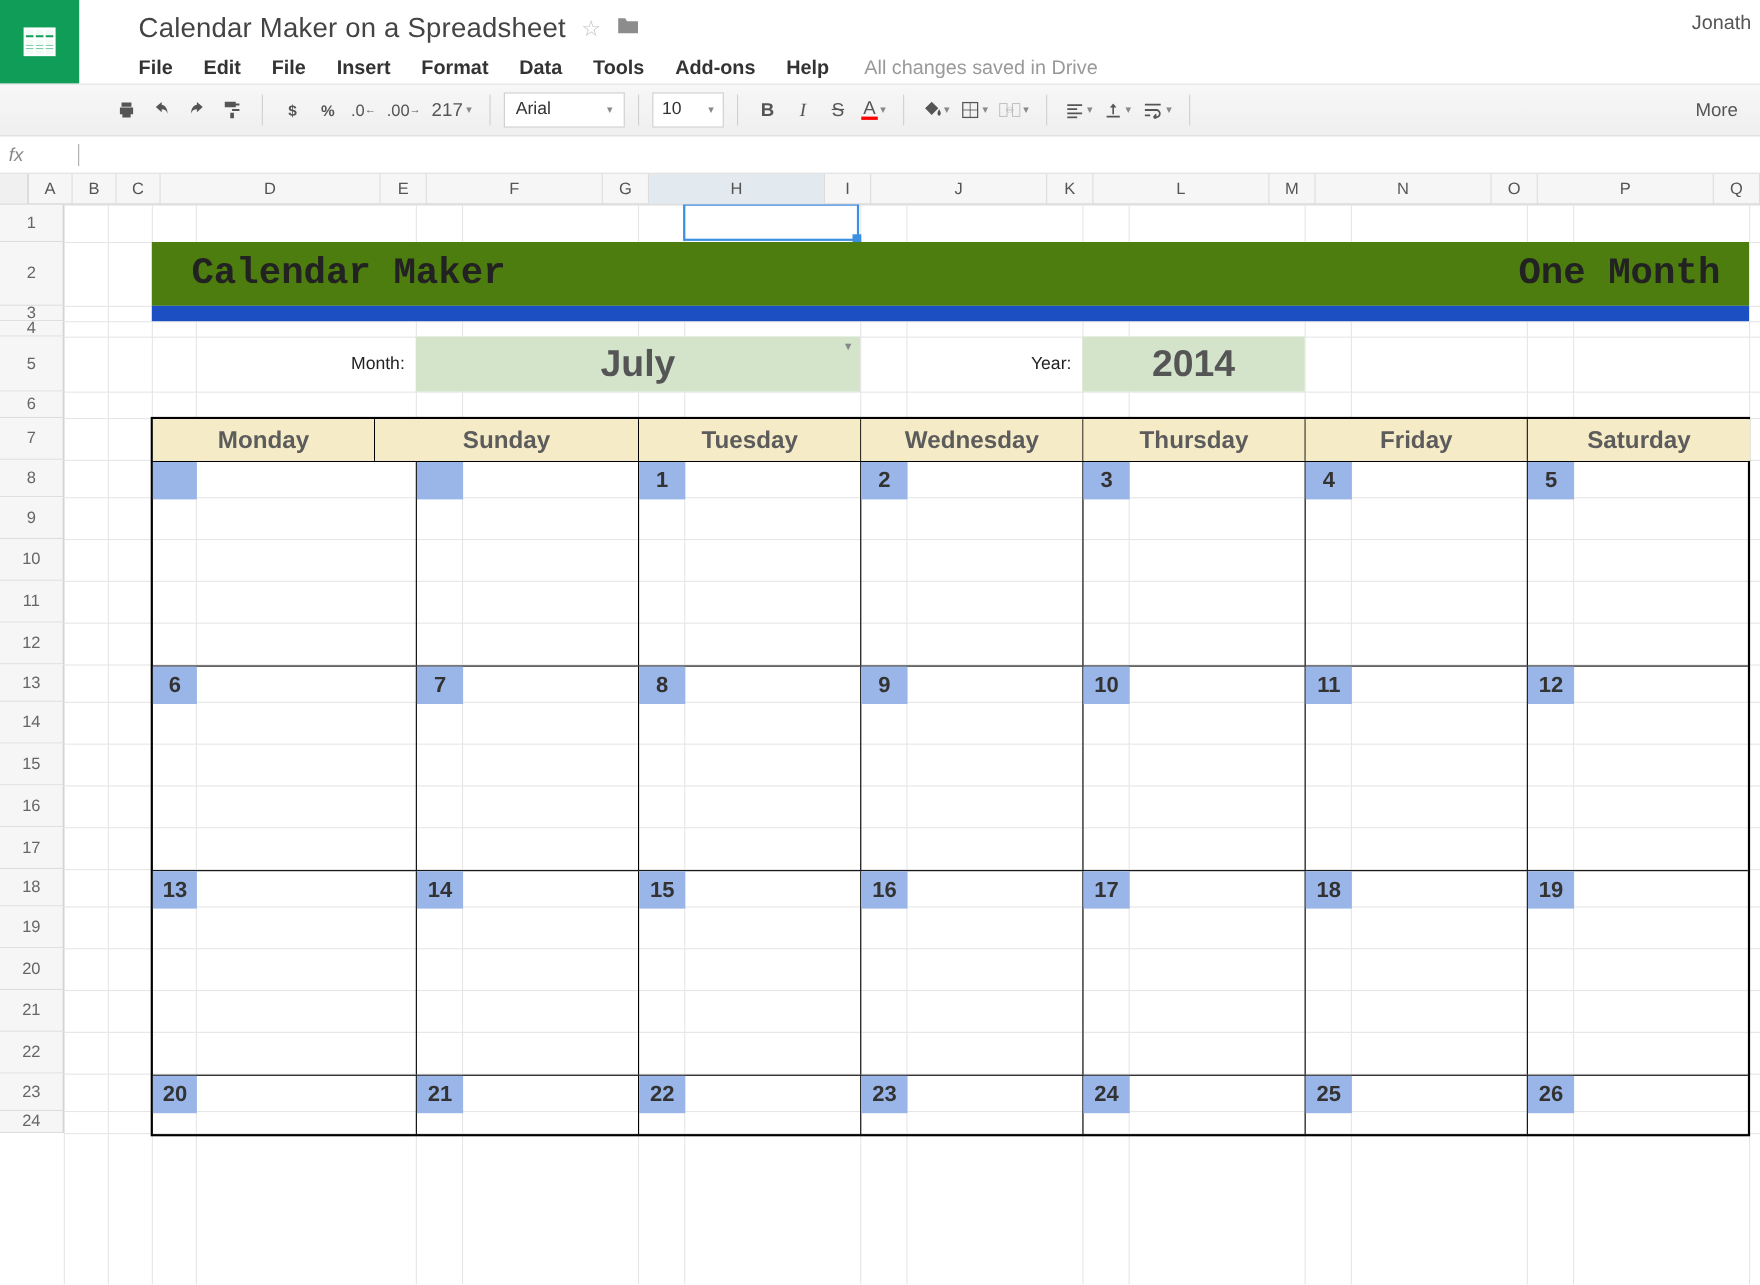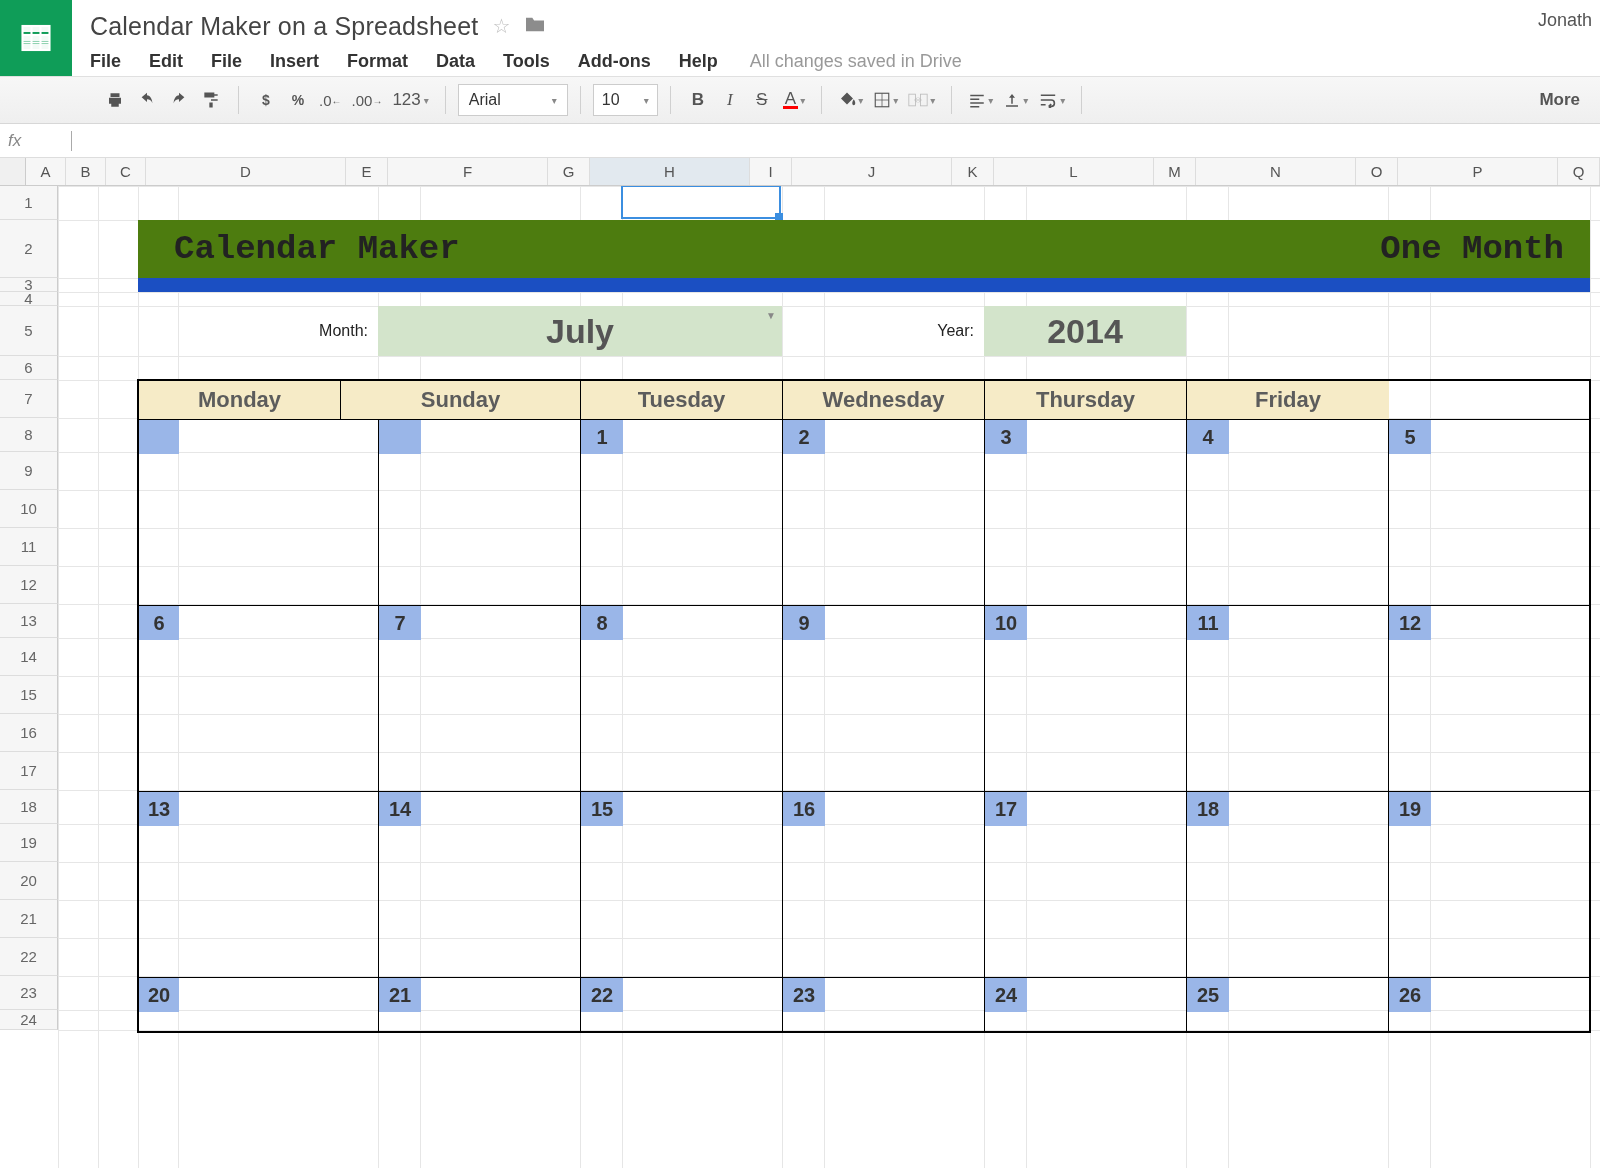--- a/index.html
+++ b/index.html
@@ -1,19 +1,19 @@
 <!DOCTYPE html>
 <html><head>
 <meta charset="utf-8">
 <style>
   * { box-sizing: border-box; }
   html, body { margin:0; padding:0; font-family: Arial, sans-serif; font-size:13px; color:#333; background:#fff; overflow:hidden; }
   .app { width:1600px; height:1168px; display:flex; flex-direction:column; }
   
-  .titlebar { display:flex; align-items:flex-start; height:76px; }
+  .titlebar { display:flex; align-items:flex-start; height:76px;gap:36px; }
   .logo { width:72px; height:76px; background:#0f9d58; display:flex; align-items:center; justify-content:center; }
   .logo svg { width:36px; height:36px; }
   .title-area { flex:1; padding:6px 0 0 18px; display:flex; flex-direction:column; }
   .title-row { display:flex; align-items:center; gap:14px; height:40px;}
   .doc-title { font-size:25px; color:#444; letter-spacing:0.2px; }
   .star-icon { color:#c0c0c0; font-size:20px; }
   .folder-icon { color:#888; font-size:20px; }
   .menu-row { display:flex; align-items:center; gap:0; height:30px;}
   .menu-item { padding:5px 14px; font-size:18px; color:#333; cursor:pointer;font-weight:bold;}
   .menu-item:first-child { padding-left:0; }
@@ -23,21 +23,21 @@
   .btn { border:1px solid #ccc; background:linear-gradient(#fafafa,#eee); padding:8px 16px; font-size:17px; font-weight:bold; color:#444; border-radius:2px; cursor:pointer;}
   .share-circle { width:40px; height:40px; border-radius:50%; background:#1a73e8; display:flex; align-items:center; justify-content:center; color:#fff; margin-right:-10px;}
   
   .toolbar { height:48px; border-top:1px solid #e0e0e0; border-bottom:1px solid #d7d7d7; background:linear-gradient(#f7f7f7,#efefef); display:flex; align-items:center; padding:0 12px 0 100px; gap:2px;}
   .tbtn { height:32px; min-width:30px; display:flex; align-items:center; justify-content:center; color:#555; cursor:pointer; padding:0 4px; border-radius:2px; font-size:17px;}
   .tbtn.small { font-size:14px; font-weight:bold;}
   .tsep { width:1px; height:28px; background:#d0d0d0; margin:0 10px;}
   .font-sel { width:110px; height:32px; border:1px solid #ccc; background:#fff; display:flex; align-items:center; padding:0 10px; justify-content:space-between; font-size:16px;}
   .size-sel { width:65px; height:32px; border:1px solid #ccc; background:#fff; display:flex; align-items:center; padding:0 8px; justify-content:space-between; font-size:16px;}
   .dd { color:#888; font-size:10px;}
-  .more { margin-left:auto; font-size:17px; font-weight:bold; color:#555; padding-right:8px;}
+  .more { margin-left:auto; font-size:17px; font-weight:normal; color:#555; padding-right:8px;}
   .under-a { border-bottom:3px solid red; line-height:14px; display:inline-block; padding:0 2px;}
   
   .fx-bar { height:34px; border-bottom:1px solid #ddd; display:flex; align-items:center; padding:0 8px; font-style:italic; color:#888; font-size:17px;}
   .fx-bar .cursor { width:1px; height:20px; background:#aaa; margin-left:50px;}
   
   .grid { flex:1; overflow:hidden; position:relative; }
   .cols { display:flex; height:28px; border-bottom:1px solid #ccc; background:#f6f6f6; font-size:15px; color:#555;}
   .corner { width:58px; border-right:1px solid #ccc; background:#f0f0f0;}
   .col { border-right:1px solid #ddd; display:flex; align-items:center; justify-content:center;}
   .col.sel { background:#e2e9ef; }
@@ -131,21 +131,21 @@
         <svg width="20" height="20" viewBox="0 0 24 24">
           <path fill="#555" d="M4 3h12v6H4zM16 5h4v8h-8v2h2v6h-4v-6h2v-4h8V7h-4z"></path>
         </svg>
       </div>
   <div class="tsep"></div>
   <div class="tbtn small">$</div>
   <div class="tbtn small">%</div>
   <div class="tbtn" style="font-size:15px;">.0<sub style="font-size:10px;">←</sub></div>
   <div class="tbtn" style="font-size:15px;">.00<sub style="font-size:10px;">→</sub></div>
   <div class="tbtn">
-        <span>123</span>
+        <span>217</span>
         <span class="dd" style="margin-left:3px;">▾</span>
       </div>
   <div class="tsep"></div>
   <div class="font-sel">
         <span>Arial</span>
         <span class="dd">▾</span>
       </div>
   <div class="tsep"></div>
   <div class="size-sel">
         <span>10</span>
@@ -304,20 +304,21 @@
               <span>2014</span>
             </div>
             <div class="cal-table" style="left: 79px; top: 193px; width: 1454px;">
               <div class="day-head-row" style="height: 38px;">
                 <div class="day-head" style="flex: 0 0 202px;">Monday</div>
                 <div class="day-head" style="flex: 0 0 240px;">Sunday</div>
                 <div class="day-head" style="flex: 0 0 202px;">Tuesday</div>
                 <div class="day-head" style="flex: 0 0 202px;">Wednesday</div>
                 <div class="day-head" style="flex: 0 0 202px;">Thursday</div>
                 <div class="day-head" style="flex: 0 0 202px;">Friday</div>
+                <div class="day-head" style="flex: 0 0 202px;">Saturday</div>
               </div>
               <div class="week" style="height: 186px;">
                 <div class="day" style="flex: 0 0 240px;">
                   <div class="daynum" style="width: 40px; height: 34px;"></div>
                 </div>
                 <div class="day" style="flex: 0 0 202px;">
                   <div class="daynum" style="width: 42px; height: 34px;"></div>
                 </div>
                 <div class="day" style="flex: 0 0 202px;">
                   <div class="daynum" style="width: 42px; height: 34px;">1</div>

